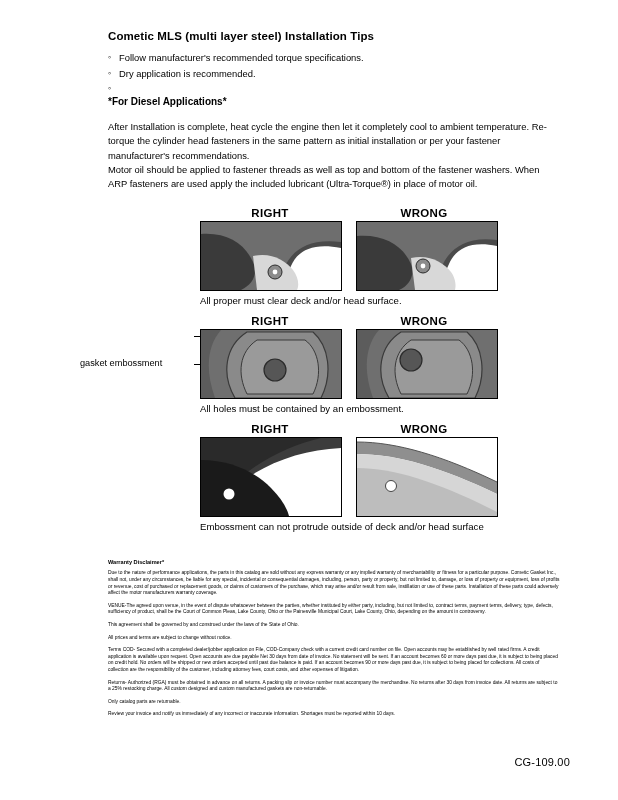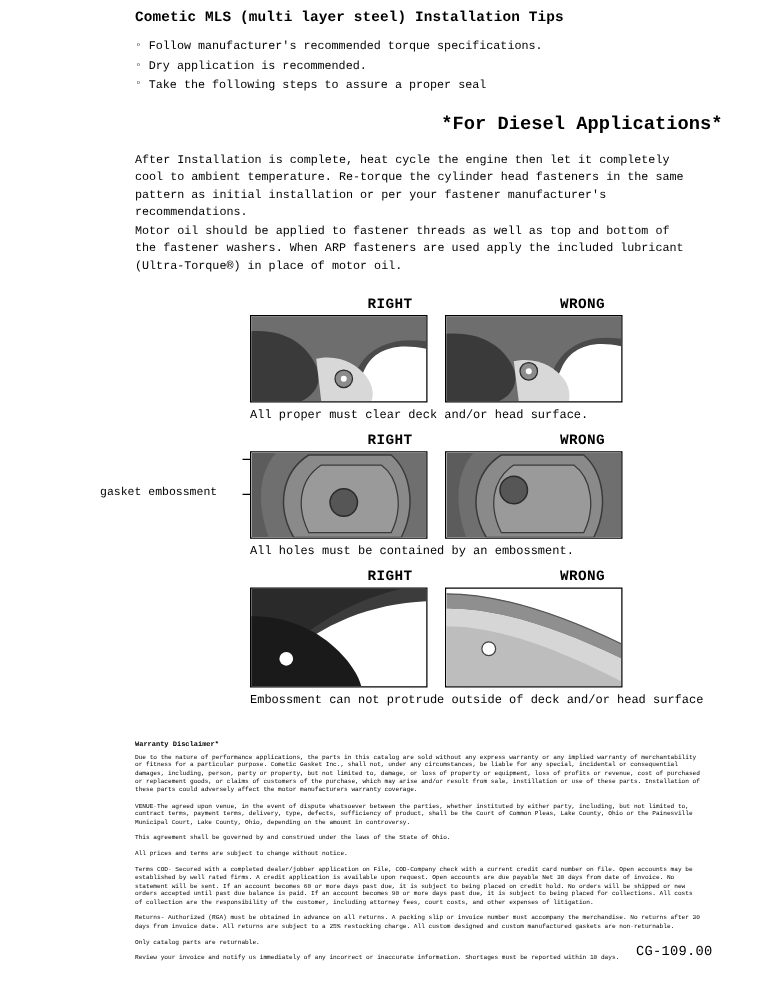--- a/index.html
+++ b/index.html
@@ -13,22 +13,21 @@
     font-family: "Liberation Sans", sans-serif;
     color: #000000;
     position: relative;
     overflow: hidden;
   }
   .page {
     position: relative;
     width: 618px;
     height: 800px;
     box-sizing: border-box;
-    padding: 8px 40px 10px 40px;
-    font-family: Liberation Mono, monospace;
+    padding: 30px 40px 10px 40px;
   }
   h1.title {
     font-size: 11.5px;
     font-weight: bold;
     margin: 0 0 9px 68px;
     letter-spacing: 0.1px;
   }
   ul.bullets {
     list-style: none;
     margin: 0;
@@ -60,24 +59,23 @@
     padding-left: 10px;
   }
   ul.sub > li:before {
     content: "\2022";
     position: absolute;
     left: 0;
     top: -1px;
     font-size: 9px;
   }
   h2.subtitle {
-    font-size: 15px;
+    font-size: 10px;
     font-weight: bold;
     margin: 15px 0 8px 68px;
-    text-align: right;
   }
   p.body {
     font-size: 9.4px;
     line-height: 14.3px;
     margin: 0 0 0 68px;
     padding-right: 26px;
   }
   p.body.spaced { margin-top: 13px; }
   p.note {
     font-size: 9.4px;
@@ -86,21 +84,20 @@
 
   
   .figures {
     margin-top: 16px;
     padding-left: 160px;
   }
   .fig-group { margin-bottom: 2px; }
   .fig-labels {
     display: flex;
     gap: 14px;
-    justify-content: center;
   }
   .fig-labels .lab {
     width: 140px;
     text-align: center;
     font-size: 11.5px;
     font-weight: bold;
     letter-spacing: 0.3px;
     padding-bottom: 2px;
   }
   .fig-row {
@@ -172,21 +169,20 @@
   <h1 class="title">Cometic MLS (multi layer steel) Installation Tips</h1>
 
   <ul class="bullets">
     <li>
       <span>Follow manufacturer's recommended torque specifications.</span>
     </li>
     <li>
       <span>Dry application is recommended.</span>
     </li>
     <li>
-      <span>Take the following steps to assure a proper seal</span>
     </li>
   </ul>
 
   <h2 class="subtitle">*For Diesel Applications*</h2>
   <p class="body spaced">After Installation is complete, heat cycle the engine then let it completely cool to ambient temperature. Re-torque the cylinder head fasteners in the same pattern as initial installation or per your fastener manufacturer's recommendations.</p>
   <p class="body">Motor oil should be applied to fastener threads as well as top and bottom of the fastener washers. When ARP fasteners are used apply the included lubricant (Ultra-Torque®) in place of motor oil.</p>
 
   <div class="figures">
 
     <div class="fig-group">

